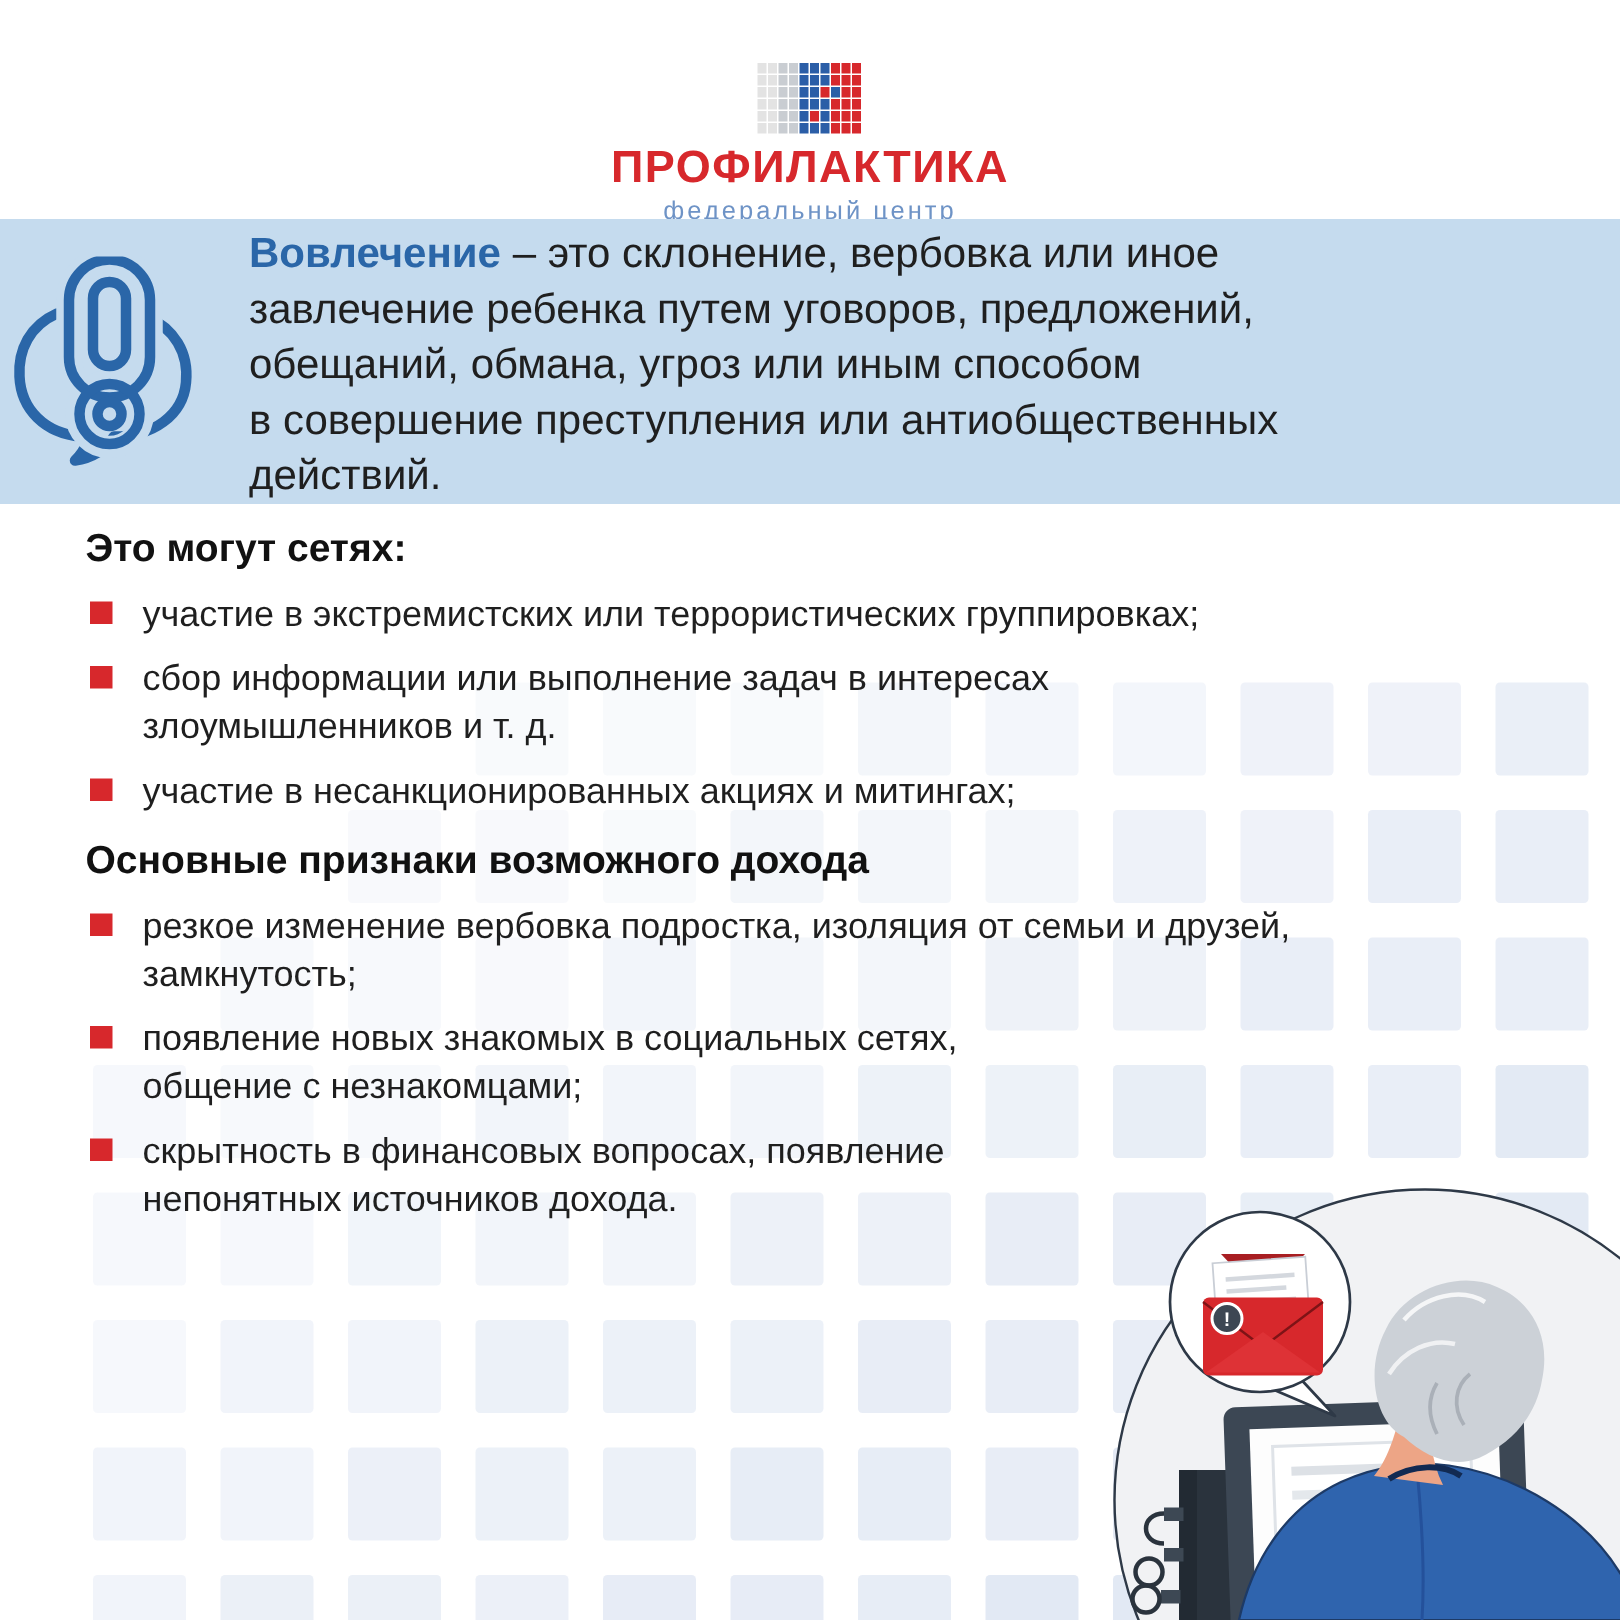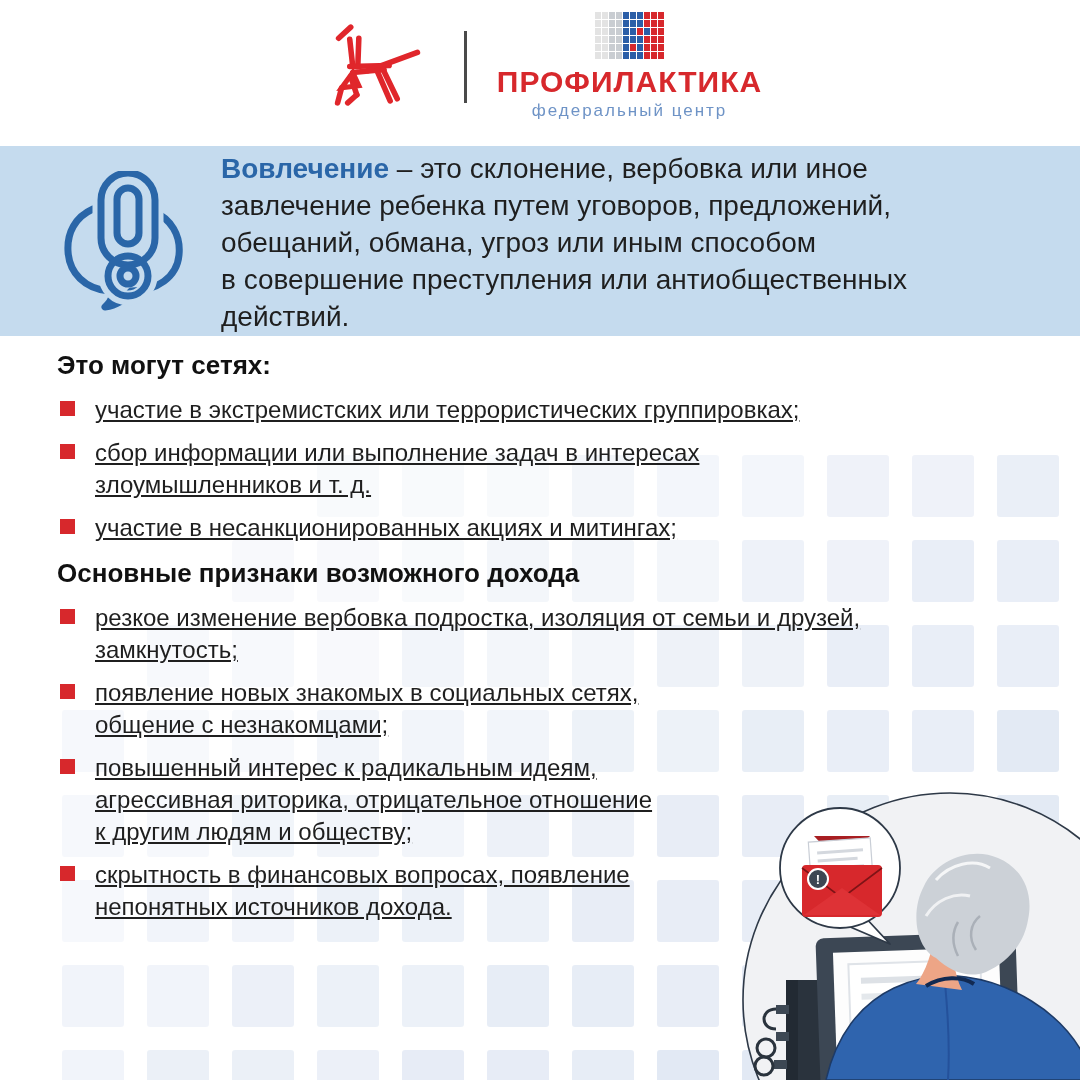--- a/index.html
+++ b/index.html
@@ -9,21 +9,21 @@
     background:#fff; font-family:"Liberation Sans","DejaVu Sans",sans-serif;
     color:var(--text_dark,#1f1f1f);
   }
   
   .bg-pattern{ position:absolute; inset:0; z-index:0; }
   .bg-pattern span{ position:absolute; width:62px; height:62px; border-radius:3px; }
 
   
   .header{
     position:relative; z-index:2; height:133px;
-    display:flex; align-items:center; justify-content:center; gap:30px; background:#fff;
+    display:flex; align-items:center; justify-content:center; gap:30px; background:#fff;flex-direction:column;
   }
   .chair-logo{ width:116px; height:96px; }
   .logo-divider{ width:3px; height:72px; background:#4a4a4a; }
   .brand{ display:flex; flex-direction:column; align-items:center; }
   .grid-logo{ display:grid; grid-template-columns:repeat(10,6px); gap:1px; margin-bottom:7px; }
   .grid-logo i{ width:6px; height:7px; display:block; }
   .brand-name{ font-weight:bold; font-size:30px; letter-spacing:1px; color:var(--accent_red,#d7282c); line-height:1.05; }
   .brand-sub{ font-size:17px; letter-spacing:2px; color:var(--subtitle_blue,#6e93c6); margin-top:3px; }
 
   
@@ -33,36 +33,35 @@
   }
   .banner h1{
     color:#fff; font-size:36px; font-weight:bold; text-align:center;
     white-space:pre-line; line-height:50px; letter-spacing:.5px;
   }
 
   
   .definition{
     position:relative; z-index:2; margin-top:13px; height:190px;
     background:var(--info_box_bg,#c5dbee); display:flex; align-items:center;
-    padding-left:55px;
   }
   .def-icon{ width:148px; height:140px; flex:0 0 auto; }
   .def-text{
     margin-left:18px; font-size:28px; line-height:37px; white-space:pre-line;
     color:var(--text_dark,#1f1f1f); padding-top:2px;
   }
   .def-term{ color:var(--accent_blue,#2a66a8); font-weight:bold; }
 
   
   .content{ position:relative; z-index:2; padding:14px 40px 0 57px; }
   .content h2{ font-size:26px; font-weight:bold; color:#111; margin:0 0 13px 0; }
   .content h2 + ul{ margin-bottom:14px; }
   .content ul{ list-style:none; }
   .content li{ position:relative; padding-left:38px; margin-bottom:11px; }
-  .li-text{ display:block; font-size:24px; line-height:32px; white-space:pre-line; color:var(--text_dark,#1f1f1f);text-decoration:underline; }
+  .li-text{ display:block; font-size:24px; line-height:32px; white-space:pre-line; color:var(--text_dark,#1f1f1f); }
   .sq{ position:absolute; left:3px; top:7px; width:15px; height:15px; background:var(--accent_red,#d7282c); }
 
   
   .illustration{ position:absolute; left:740px; top:780px; width:340px; height:300px; z-index:3; }
 </style>
 </head>
 <body>
 
 <div class="poster">
 
@@ -289,26 +288,20 @@
           <span class="li-text">резкое изменение вербовка подростка, изоляция от семьи и друзей,
 замкнутость;</span>
         </li>
         <li>
           <span class="sq"></span>
           <span class="li-text">появление новых знакомых в социальных сетях,
 общение с незнакомцами;</span>
         </li>
         <li>
           <span class="sq"></span>
-          <span class="li-text">повышенный интерес к радикальным идеям,
-агрессивная риторика, отрицательное отношение
-к другим людям и обществу;</span>
-        </li>
-        <li>
-          <span class="sq"></span>
           <span class="li-text">скрытность в финансовых вопросах, появление
 непонятных источников дохода.</span>
         </li>
       </ul>
     </main>
 
   <div class="illustration">
     <svg width="340" height="300" viewBox="0 0 340 300">
 
       <circle cx="210" cy="220" r="207" fill="#f1f2f4" stroke="#2e3947" stroke-width="1.6"></circle>

